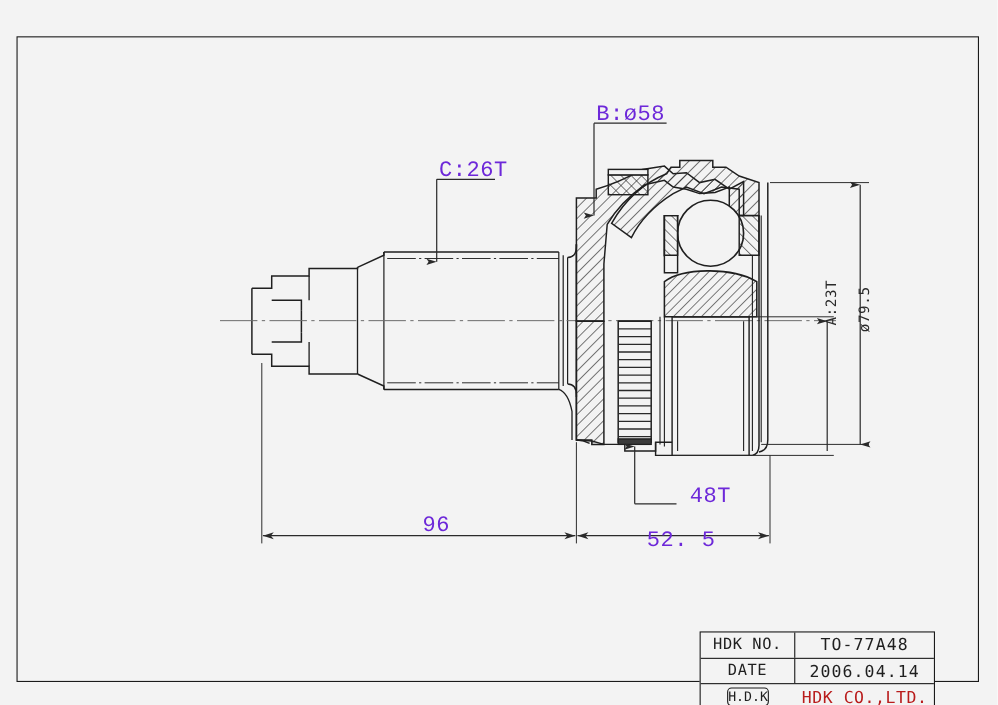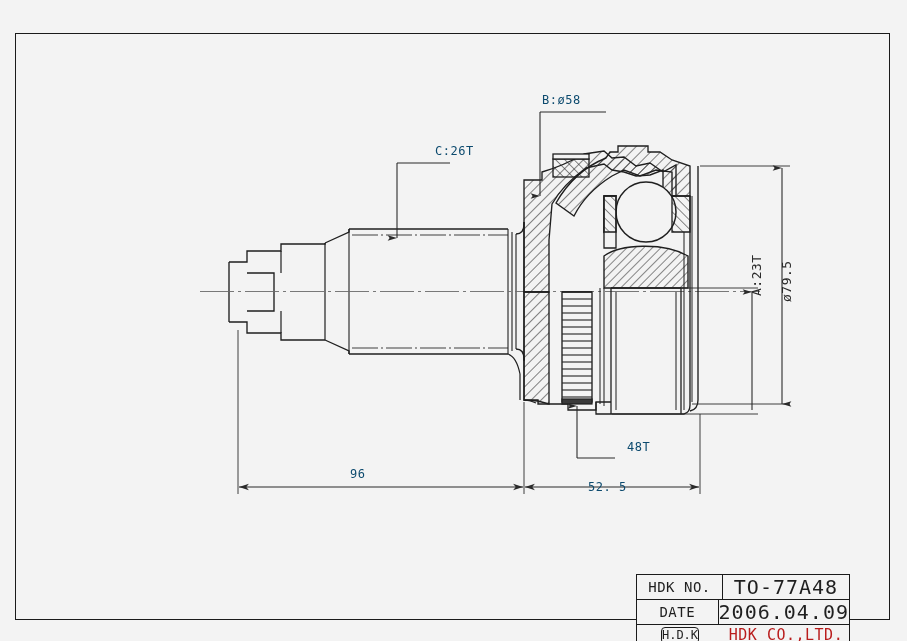--- a/index.html
+++ b/index.html
@@ -1,31 +1,31 @@
 <!DOCTYPE html>
 <html><head>
 <meta charset="utf-8">
 <style>
   html,body{margin:0;padding:0;background:#ffffff;}
   body{width:907px;height:641px;font-family:"DejaVu Sans Mono","Liberation Mono",monospace;}
   #sheet{position:relative;width:907px;height:641px;background:#f3f3f3;overflow:hidden;}
   #frame{position:absolute;left:15px;top:33px;width:875px;height:587px;border:1.6px solid #1a1a1a;background:#f3f3f3;box-sizing:border-box;}
   svg.layer{position:absolute;left:0;top:0;width:907px;height:641px;pointer-events:none;}
-  .lbl{position:absolute;color:#0c4a6e;font-size:12px;letter-spacing:.5px;white-space:nowrap;}
+  .lbl{position:absolute;color:#6d28d9;font-size:20px;letter-spacing:.5px;white-space:nowrap;font-family:Liberation Mono, monospace;}
   .vlbl{position:absolute;color:#2a2a2a;font-size:13px;white-space:nowrap;
         transform-origin:0 0;transform:rotate(-90deg);letter-spacing:.5px;}
   
   #titleblock{position:absolute;left:636px;top:574px;width:214px;height:72px;
               border:1.6px solid #1a1a1a;box-sizing:border-box;background:#f3f3f3;
               display:flex;flex-direction:column;}
   .trow{display:flex;flex:1;border-bottom:1.4px solid #1a1a1a;}
   .trow:last-child{border-bottom:none;}
   .tcellL{width:86px;border-right:1.4px solid #1a1a1a;display:flex;align-items:center;justify-content:center;
           font-size:14px;color:#1f1f1f;letter-spacing:.5px;box-sizing:border-box;}
-  .tcellR{flex:1;display:flex;align-items:center;justify-content:center;font-size:20px;color:#1f1f1f;letter-spacing:1px;}
+  .tcellR{flex:1;display:flex;align-items:center;justify-content:center;font-size:15px;color:#1f1f1f;letter-spacing:1px;}
   .trow.logorow .tcellL{border-right:none;width:86px;}
   .logobox{border:1.3px solid #1a1a1a;border-radius:4px;padding:0px 0;font-size:12px;letter-spacing:0px;line-height:1.25;}
   .coname{flex:1;display:flex;align-items:center;justify-content:center;font-size:15px;letter-spacing:.5px;color:#b91c1c;}
 </style>
 </head>
 <body>
 
 <div id="sheet">
 
   <div id="frame"></div>
@@ -183,42 +183,42 @@
       <line x1="238" y1="330" x2="238" y2="494" stroke-width="0.9"></line>
       <line x1="524" y1="402" x2="524" y2="494" stroke-width="0.9"></line>
       <line x1="700" y1="414" x2="700" y2="494" stroke-width="0.9"></line>
 
       <line x1="239" y1="487" x2="523" y2="487" marker-start="url(#arrW)" marker-end="url(#arrE)"></line>
 
       <line x1="525" y1="487" x2="699" y2="487" marker-start="url(#arrW)" marker-end="url(#arrE)"></line>
     </g>
   </svg>
 
-  <div class="lbl" style="left:399px;top:144px;margin-left:36px;">C:26T</div>
+  <div class="lbl" style="left:399px;top:144px;">C:26T</div>
 
   <div class="lbl" style="left:542px;top:93px;">B:ø58</div>
 
   <div class="vlbl" style="left:749px;top:296px;">A:23T</div>
 
   <div class="vlbl" style="left:779px;top:302px;">ø79.5</div>
 
   <div class="lbl" style="left:579px;top:440px;padding-left:48px;">48T</div>
 
-  <div class="lbl" style="left:350px;top:467px;">96</div>
+  <div class="lbl" style="left:384px;top:467px;">96</div>
 
   <div class="lbl" style="left:588px;top:480px;">52. 5</div>
 
   <div id="titleblock">
     <div class="trow">
       <div class="tcellL">HDK NO.</div>
       <div class="tcellR">TO-77A48</div>
     </div>
     <div class="trow">
       <div class="tcellL">DATE</div>
-      <div class="tcellR">2006.04.09</div>
+      <div class="tcellR">2006.04.14</div>
     </div>
     <div class="trow logorow">
       <div class="tcellL">
         <span class="logobox">H.D.K</span>
       </div>
       <div class="coname">HDK CO.,LTD.</div>
     </div>
   </div>
 
 </div>

